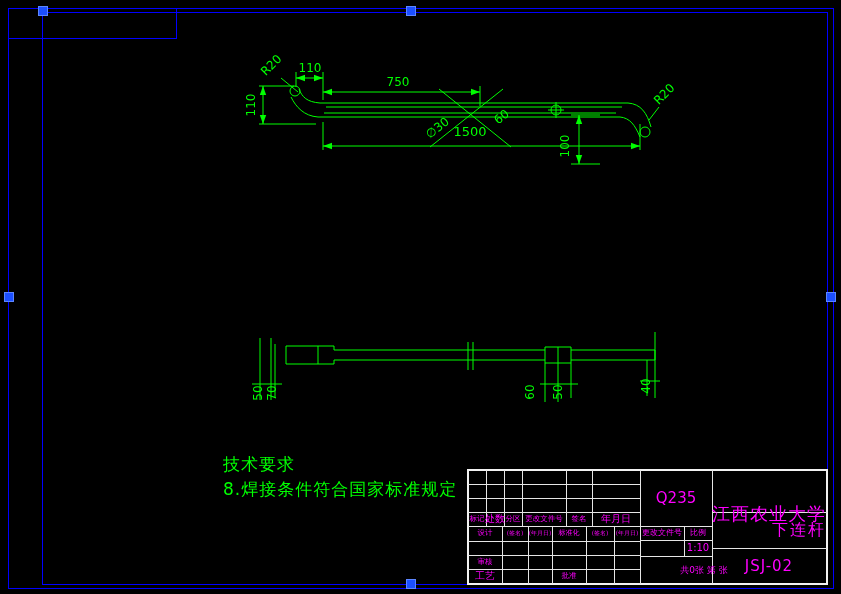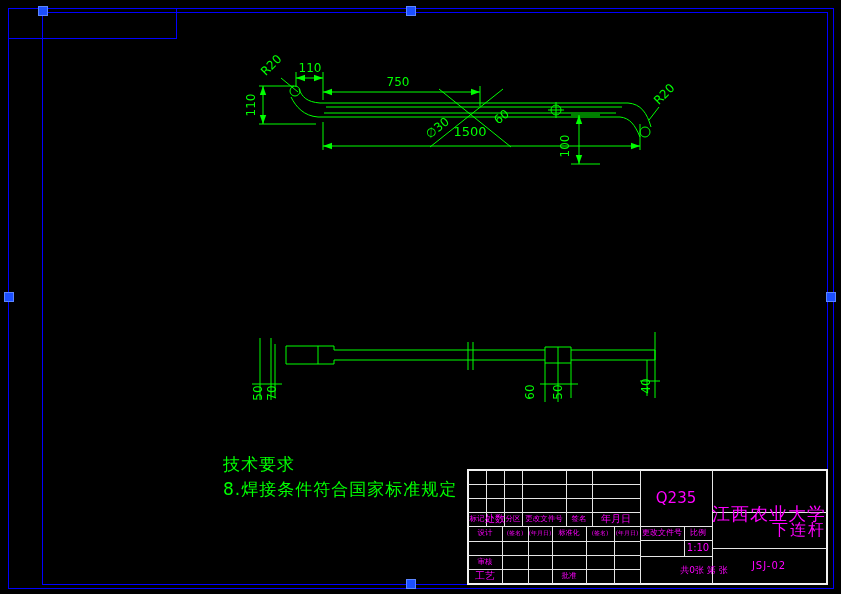--- a/index.html
+++ b/index.html
@@ -148,16 +148,16 @@
     <span class="tbt" style="left:569px;top:576px;font-size:7.5px">批准</span>
 
     <span class="tbt" style="left:676px;top:498px;font-size:15px">Q235</span>
     <span class="tbt" style="left:662px;top:533px;font-size:8px">更改文件号</span>
     <span class="tbt" style="left:698px;top:533px;font-size:8px">比例</span>
     <span class="tbt" style="left:698px;top:548px;font-size:10px">1:10</span>
     <span class="tbt" style="left:704px;top:570px;font-size:9px">共0张 第 张</span>
 
     <span class="tbt" style="left:769px;top:514px;font-size:18px;letter-spacing:1px">江西农业大学</span>
     <span class="tbt" style="left:799px;top:530px;font-size:16px;letter-spacing:2px">下连杆</span>
-    <span class="tbt" style="left:769px;top:566px;font-size:10px;letter-spacing:1px">JSJ-02</span>
+    <span class="tbt" style="left:769px;top:566px;font-size:15px;letter-spacing:1px">JSJ-02</span>
   </div>
 
 </div>
 
 </body></html>

